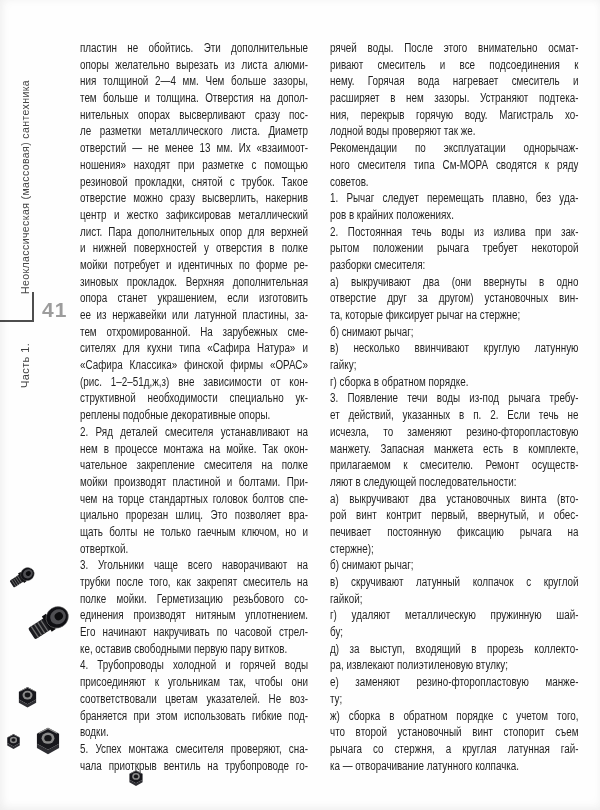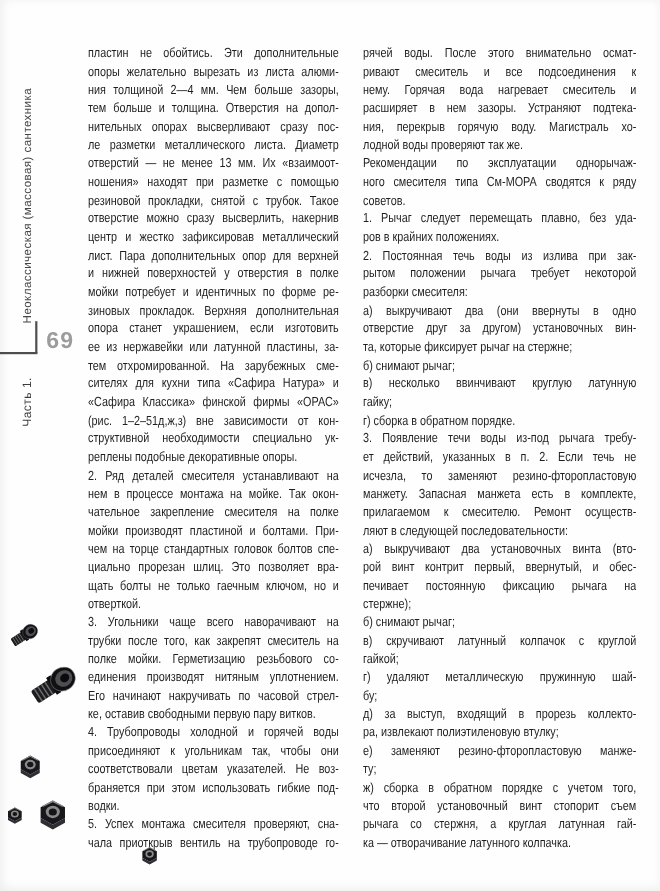--- a/index.html
+++ b/index.html
@@ -57,21 +57,21 @@
 </style>
 </head>
 <body>
 
 <div class="page">
 
   <div class="chapter-title">Неоклассическая (массовая) сантехника</div>
   <div class="rule-v"></div>
   <div class="rule-h"></div>
   <div class="part-label">Часть 1.</div>
-  <div class="page-number">69</div>
+  <div class="page-number">41</div>
 
   <div class="col col-left">
       <div class="line">пластин не обойтись. Эти дополнительные</div>
       <div class="line">опоры желательно вырезать из листа алюми-</div>
       <div class="line">ния толщиной 2—4 мм. Чем больше зазоры,</div>
       <div class="line">тем больше и толщина. Отверстия на допол-</div>
       <div class="line">нительных опорах высверливают сразу пос-</div>
       <div class="line">ле разметки металлического листа. Диаметр</div>
       <div class="line">отверстий — не менее 13 мм. Их «взаимоот-</div>
       <div class="line">ношения» находят при разметке с помощью</div>

